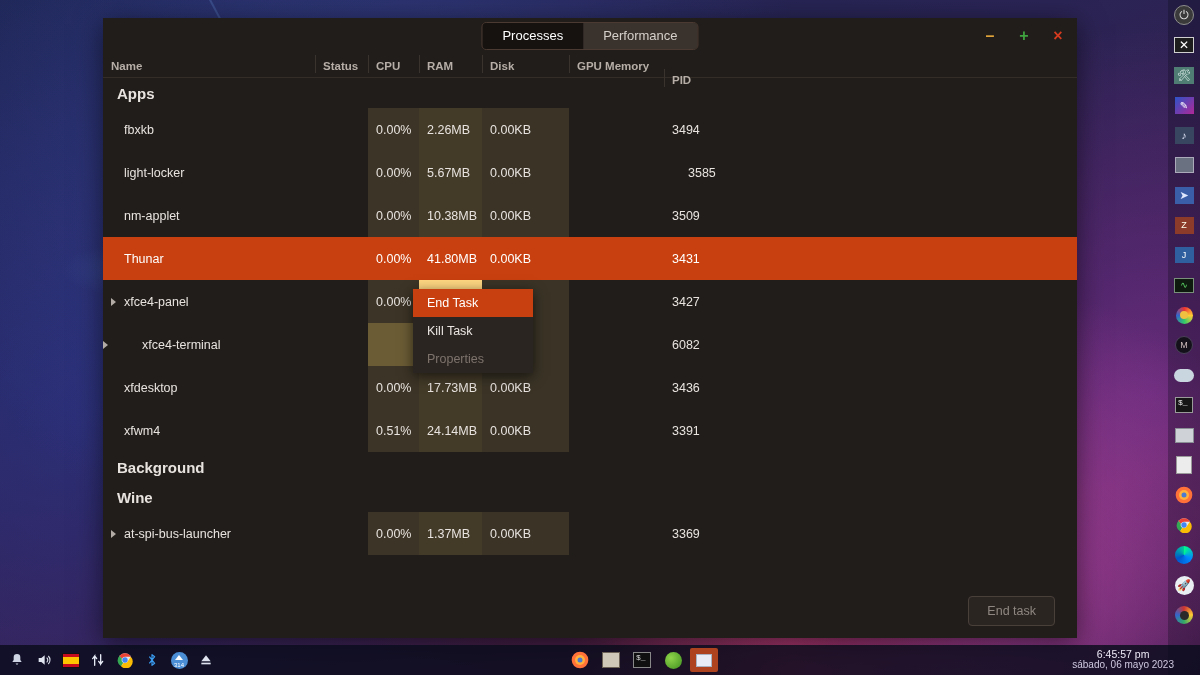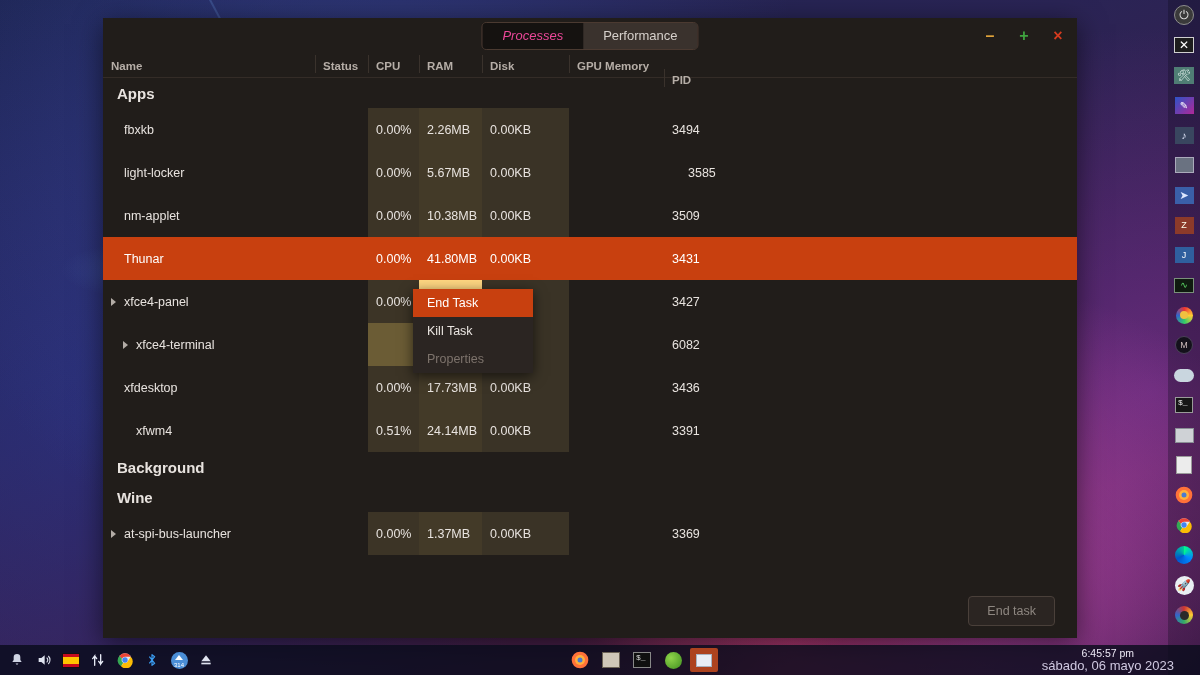--- a/index.html
+++ b/index.html
@@ -51,21 +51,21 @@
   #tabs {
     position: absolute; left: 50%; top: 4px; transform: translateX(-50%);
     display: flex; border: 1px solid #4b3a31; border-radius: 5px; overflow: hidden;
     background: #2f2723;
   }
   .tab {
     padding: 5px 20px 6px; font-size: 13px; color: #d6d0cb;
     background: #3a322d; cursor: pointer; border: none;
     font-family: "Liberation Sans", sans-serif;
   }
-  .tab.active { background: #151210; color: #ec4899; font-style: italic; }
+  .tab.active { background: #151210; color: #ffffff; }
 
   .wbtns { position:absolute; right: 12px; top: 0; height: 36px; display:flex; align-items:center; gap: 20px; }
   .wbtn { width: 14px; height: 14px; position: relative; cursor: pointer; }
   .wbtn span { position:absolute; left:50%; top:50%; transform:translate(-50%,-50%); font-size: 16px; line-height: 1; font-weight: 700; }
   .min span { color:#e0a33a; }
   .max span { color:#3fa33f; }
   .cls span { color:#d63b1f; }
 
   
   #thead {
@@ -122,21 +122,21 @@
   
   #taskbar {
     position:absolute; left:0; bottom:0; width:1200px; height: 30px;
     background: rgba(10,12,28,0.82);
     display:flex; align-items:center; z-index: 60;
   }
   #tb-left { display:flex; align-items:center; gap: 9px; padding-left: 8px; }
   #tb-center { position:absolute; left: 566px; display:flex; align-items:center; gap: 3px; }
   #tb-right { position:absolute; right: 26px; text-align:center; line-height: 1.05; }
   #tb-right .time { font-size: 10.5px; color:#ece8f5; }
-  #tb-right .date { font-size: 13px; color:#cfc8e0; }
+  #tb-right .date { font-size: 10px; color:#cfc8e0; }
 
   .tbicon { width: 18px; height: 18px; display:flex; align-items:center; justify-content:center; cursor:pointer; position:relative; }
   .tbapp { width: 28px; height: 24px; display:flex; align-items:center; justify-content:center; cursor:pointer; border-radius:2px; }
   .tbapp.active { background: rgba(210,80,30,0.8); }
 
   
   #dock {
     position:absolute; right:0; top:0; width: 32px; height: 675px;
     background: rgba(12,10,26,0.30); z-index: 55;
     display:flex; flex-direction:column; align-items:center; padding-top: 4px;
@@ -252,21 +252,21 @@
             <span>xfce4-panel</span>
           </div>
           <div class="cell" style="width: 53px;"></div>
           <div class="cell" style="width: 51px;">0.00%</div>
           <div class="cell" style="width: 63px;">.13GB</div>
           <div class="cell" style="width: 87px;">0.00KB</div>
           <div class="cell" style="width: 95px;"></div>
           <div class="cell" style="width: 70px;">3427</div>
         </div>
         <div class="row">
-          <div class="cell name" style="width: 212px; padding-left: 20px;">
+          <div class="cell name" style="width: 212px; padding-left: 0; gap: 26px;">
             <span class="arrow"></span>
             <span>xfce4-terminal</span>
           </div>
           <div class="cell" style="width: 53px;"></div>
           <div class="cell" style="width: 51px;">7.14%</div>
           <div class="cell" style="width: 63px;">32.90MB</div>
           <div class="cell" style="width: 87px;">0.00KB</div>
           <div class="cell" style="width: 95px;"></div>
           <div class="cell" style="width: 70px;">6082</div>
         </div>
@@ -276,21 +276,21 @@
             <span>xfdesktop</span>
           </div>
           <div class="cell" style="width: 53px;"></div>
           <div class="cell" style="width: 51px;">0.00%</div>
           <div class="cell" style="width: 63px;">17.73MB</div>
           <div class="cell" style="width: 87px;">0.00KB</div>
           <div class="cell" style="width: 95px;"></div>
           <div class="cell" style="width: 70px;">3436</div>
         </div>
         <div class="row">
-          <div class="cell name" style="width: 212px; padding-left: 20px;">
+          <div class="cell name" style="width: 212px; padding-left: 8px;">
             <span class="arrow hidden"></span>
             <span>xfwm4</span>
           </div>
           <div class="cell" style="width: 53px;"></div>
           <div class="cell" style="width: 51px;">0.51%</div>
           <div class="cell" style="width: 63px;">24.14MB</div>
           <div class="cell" style="width: 87px;">0.00KB</div>
           <div class="cell" style="width: 95px;"></div>
           <div class="cell" style="width: 70px;">3391</div>
         </div>

